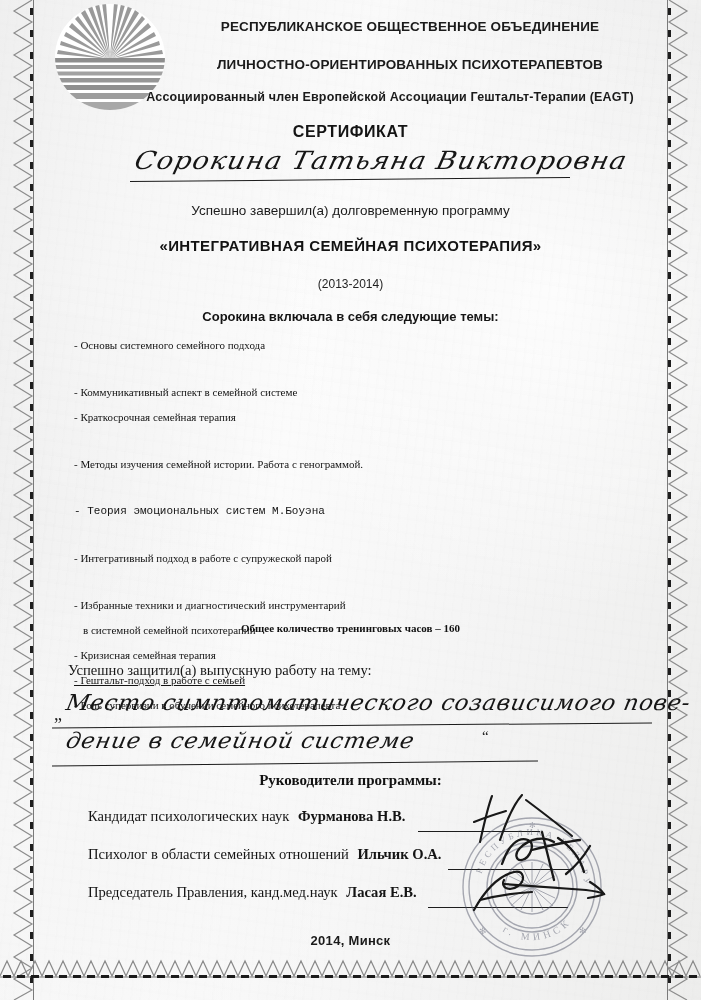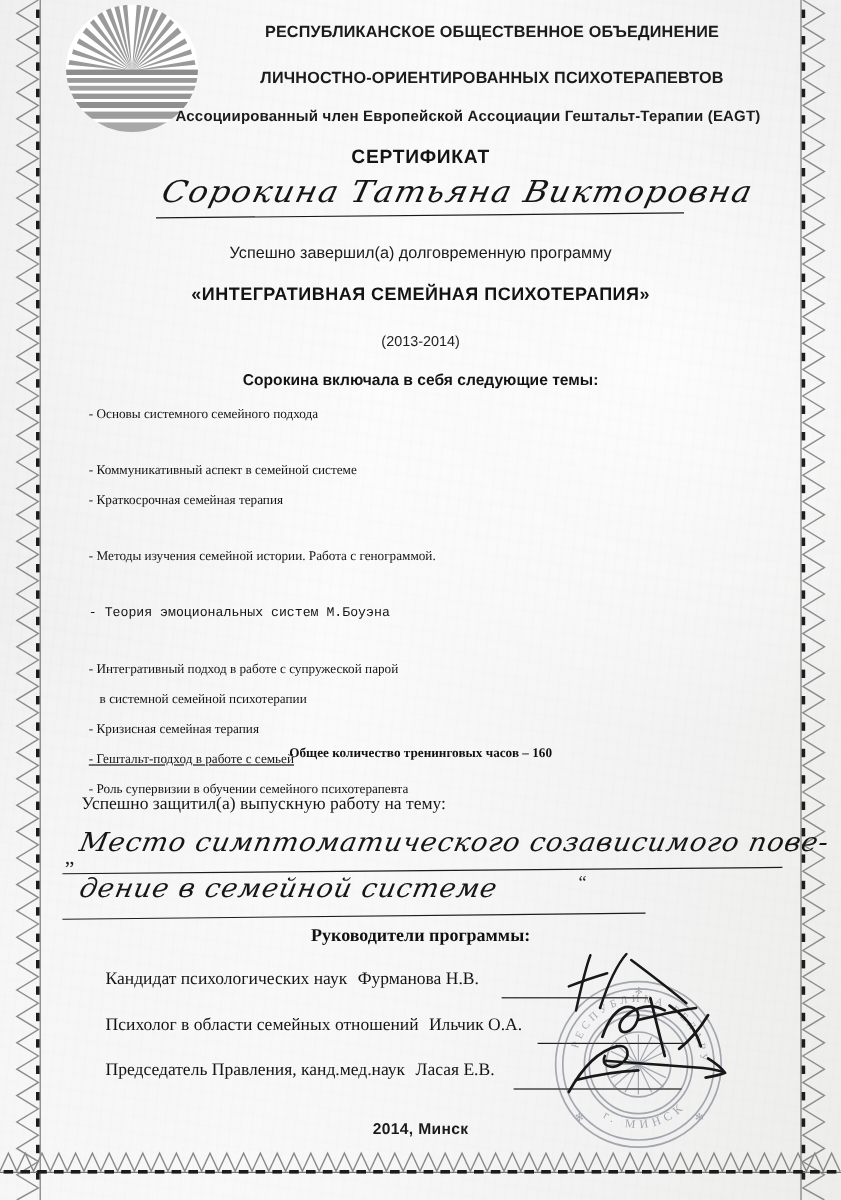--- a/index.html
+++ b/index.html
@@ -167,21 +167,21 @@
     font-family:"Liberation Serif", serif;
     font-weight:bold; font-size:15px; color:#111;
   }
 
   .sig-row {
     position:absolute; left:88px; width:540px; height:26px;
     font-family:"Liberation Serif", serif;
     font-size:14.6px; color:#141414; white-space:nowrap;
   }
   .sig-row .role { display:inline; }
-  .sig-row .person { font-weight:normal; margin-left:5px; }
+  .sig-row .person { font-weight:bold; margin-left:5px; }
   .sig-row .rule {
     position:absolute; bottom:2px; height:0;
     border-bottom:1.4px solid #1d1d1d; width:120px;
   }
   .sig1 { top:808px; }
   .sig1 .rule { left:330px; width:122px; }
   .sig2 { top:846px; }
   .sig2 .rule { left:360px; width:122px; }
   .sig3 { top:884px; }
   .sig3 .rule { left:340px; width:140px; }
@@ -456,20 +456,21 @@
     <div class="prog-years">(2013-2014)</div>
     <div class="topics-head">Сорокина включала в себя следующие темы:</div>
 
     <div class="topics">
         <div class="t" style="margin-top: 0px; height: 25px;">- Основы системного семейного подхода</div>
         <div class="t" style="margin-top: 22px; height: 25px;">- Коммуникативный аспект в семейной системе</div>
         <div class="t" style="margin-top: 0px; height: 25px;">- Краткосрочная семейная терапия</div>
         <div class="t" style="margin-top: 22px; height: 25px;">- Методы изучения семейной истории. Работа с генограммой.</div>
         <div class="t" style="margin-top: 22px; height: 25px; font-family: Liberation Mono, monospace;">- Теория эмоциональных систем М.Боуэна</div>
         <div class="t" style="margin-top: 22px; height: 25px; font-family: Liberation Serif, serif;">- Интегративный подход в работе с супружеской парой</div>
+        <div class="t" style="margin-top: 22px; height: 25px;">- Избранные техники и диагностический инструментарий</div>
         <div class="t cont" style="margin-top: 0px; height: 25px;">в системной семейной психотерапии</div>
         <div class="t" style="margin-top: 0px; height: 25px;">- Кризисная семейная терапия</div>
         <div class="t" style="margin-top: 0px; height: 25px; text-decoration: underline;">- Гештальт-подход в работе с семьей</div>
         <div class="t" style="margin-top: 0px; height: 25px;">- Роль супервизии в обучении семейного психотерапевта</div>
       </div>
 
     <div class="hours">Общее количество тренинговых часов – 160</div>
 
     <div class="thesis-lead">Успешно защитил(а) выпускную работу на тему:</div>
 

